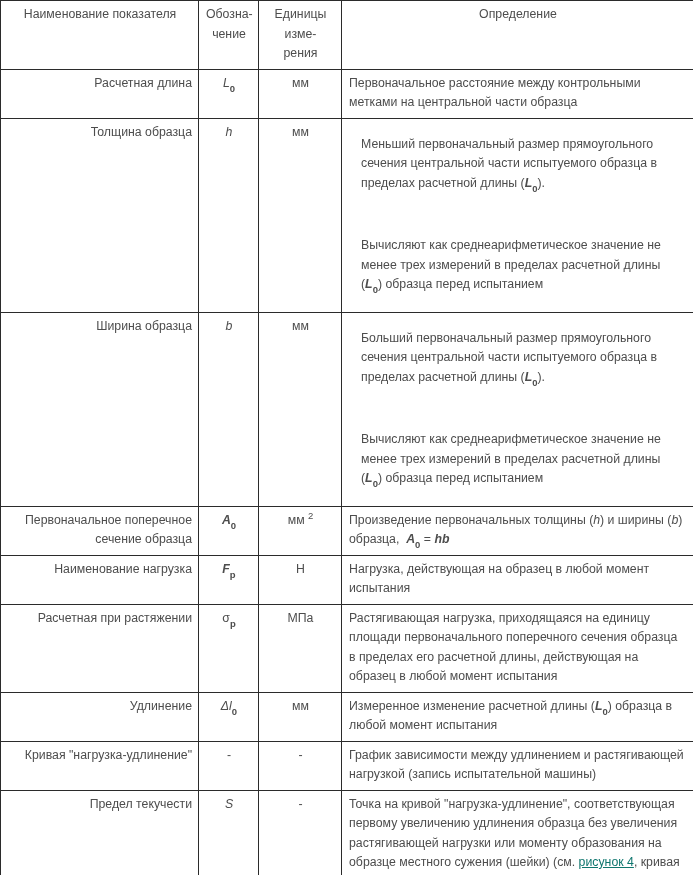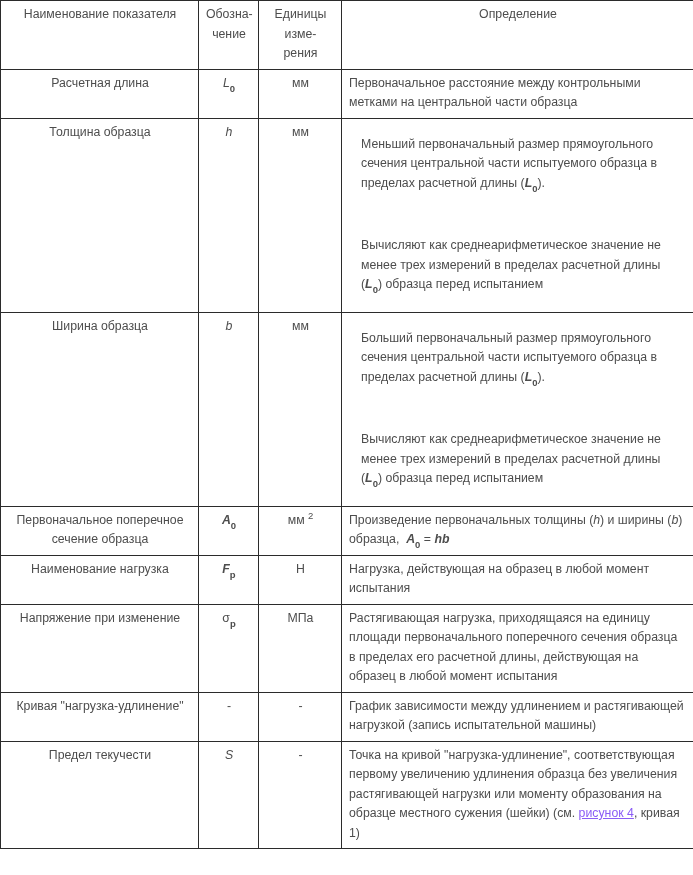--- a/index.html
+++ b/index.html
@@ -38,21 +38,21 @@
     text-align: center;
     padding-top: 5px;
   }
   th.h-sym, th.h-unit { text-align: center; }
   th.h-def  { text-align: center; }
 
   td.sym, td.unit {
     text-align: center;
     padding-top: 6px;
   }
-  td.name { text-align: center; }
+  td.name { text-align: right; }
   td.def  { text-align: left; }
 
   .hdr-wrap { display: block; }
 
   
   .it { font-style: italic; }
   .bi { font-style: italic; font-weight: bold; }
   .subb {
     font-size: 9.5px;
     font-weight: bold;
@@ -61,21 +61,21 @@
     position: relative;
     top: 2px;
   }
   .sup {
     font-size: 9.5px;
     vertical-align: super;
     line-height: 0;
   }
   .gap { display: block; height: 19px; }
   a.docref {
-    color: #8b5cf6;
+    color: #0f766e;
     text-decoration: underline;
   }
   p.para { margin: 12px; }
 </style>
 </head>
 <body>
 
 <table class="spec-table">
   <colgroup>
     <col class="c-name">
@@ -141,26 +141,32 @@
     </tr>
 
     <tr>
       <td class="name">Наименование нагрузка</td>
       <td class="sym"><span class="bi">F</span><span class="subb">р</span></td>
       <td class="unit">Н</td>
       <td class="def">Нагрузка, действующая на образец в любой момент испытания</td>
     </tr>
 
     <tr>
-      <td class="name">Напряжение при изменение</td>
+      <td class="name">Расчетная при растяжении</td>
       <td class="sym"><span>σ</span><span class="subb">р</span></td>
       <td class="unit">МПа</td>
       <td class="def">Растягивающая нагрузка, приходящаяся на единицу площади первоначального поперечного сечения образца в пределах его расчетной длины, действующая на образец в любой момент испытания</td>
     </tr>
 
+    <tr>
+      <td class="name">Удлинение</td>
+      <td class="sym"><span class="it">Δl</span><span class="subb">0</span></td>
+      <td class="unit">мм</td>
+      <td class="def"><span>Измеренное изменение расчетной длины (</span><span class="bi">L</span><span class="subb">0</span><span>) образца в любой момент испытания</span></td>
+    </tr>
 
     <tr>
       <td class="name">Кривая "нагрузка-удлинение"</td>
       <td class="sym">-</td>
       <td class="unit">-</td>
       <td class="def">График зависимости между удлинением и растягивающей нагрузкой (запись испытательной машины)</td>
     </tr>
 
     <tr>
       <td class="name">Предел текучести</td>

